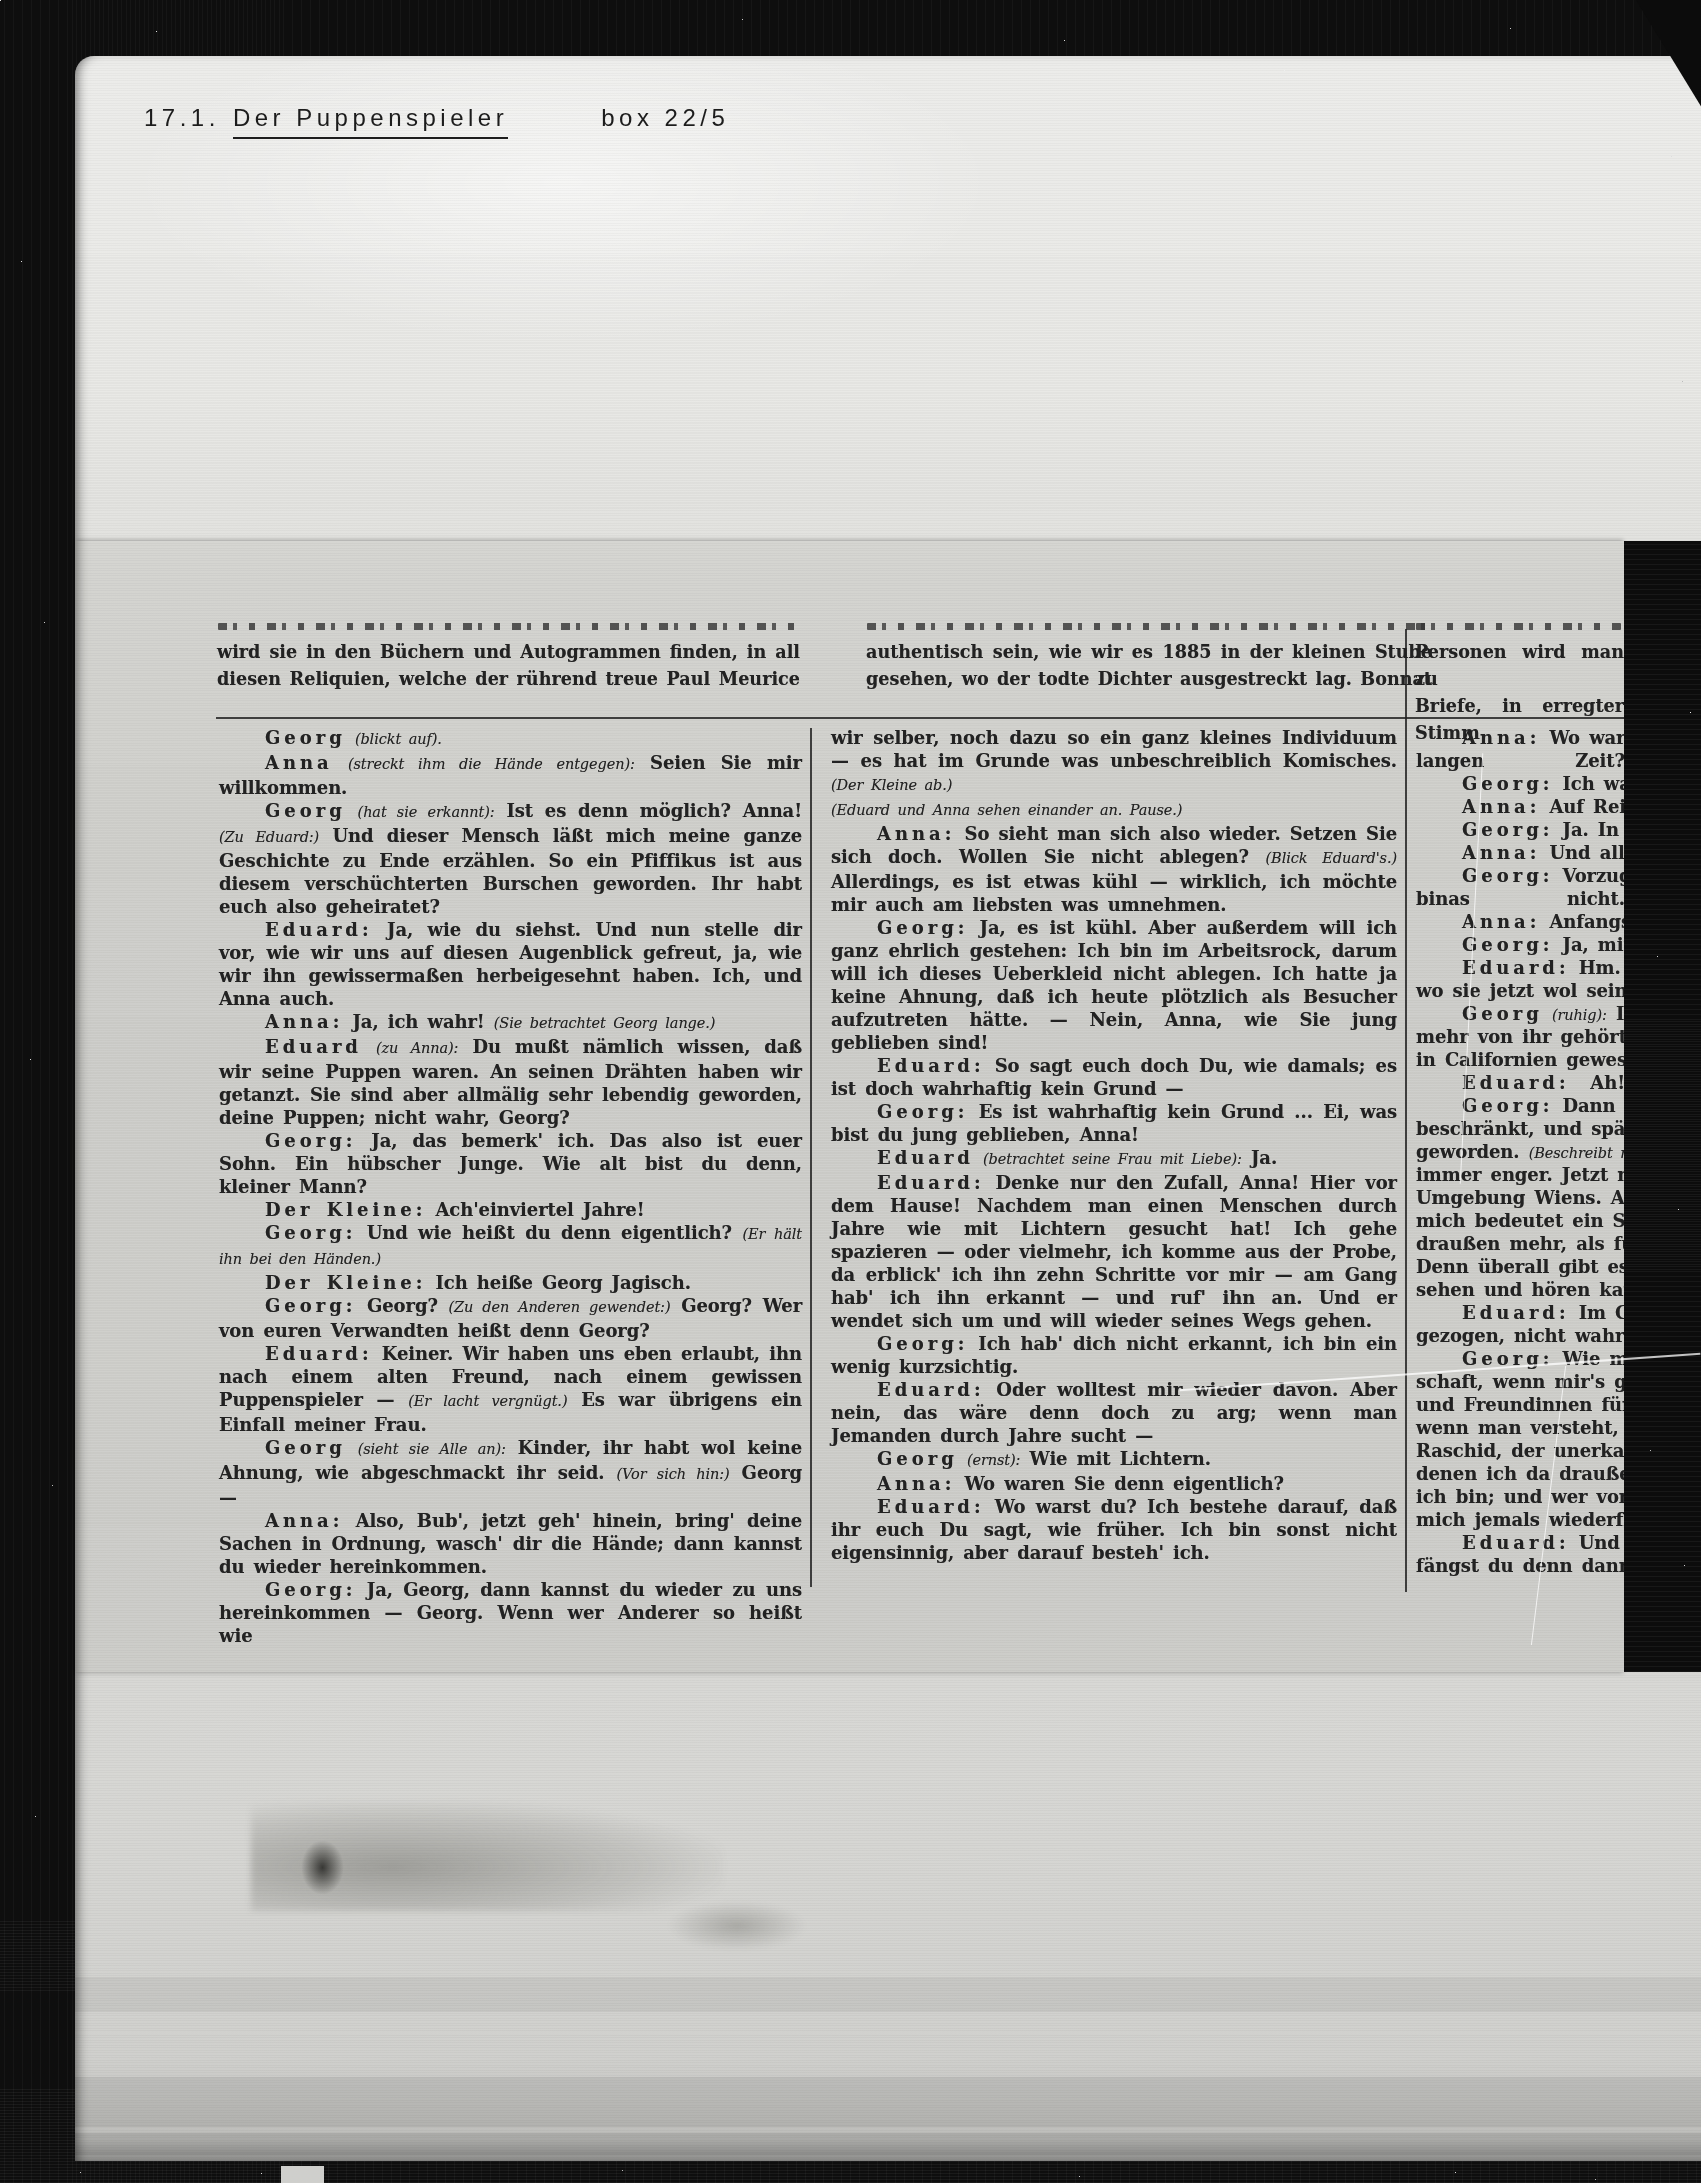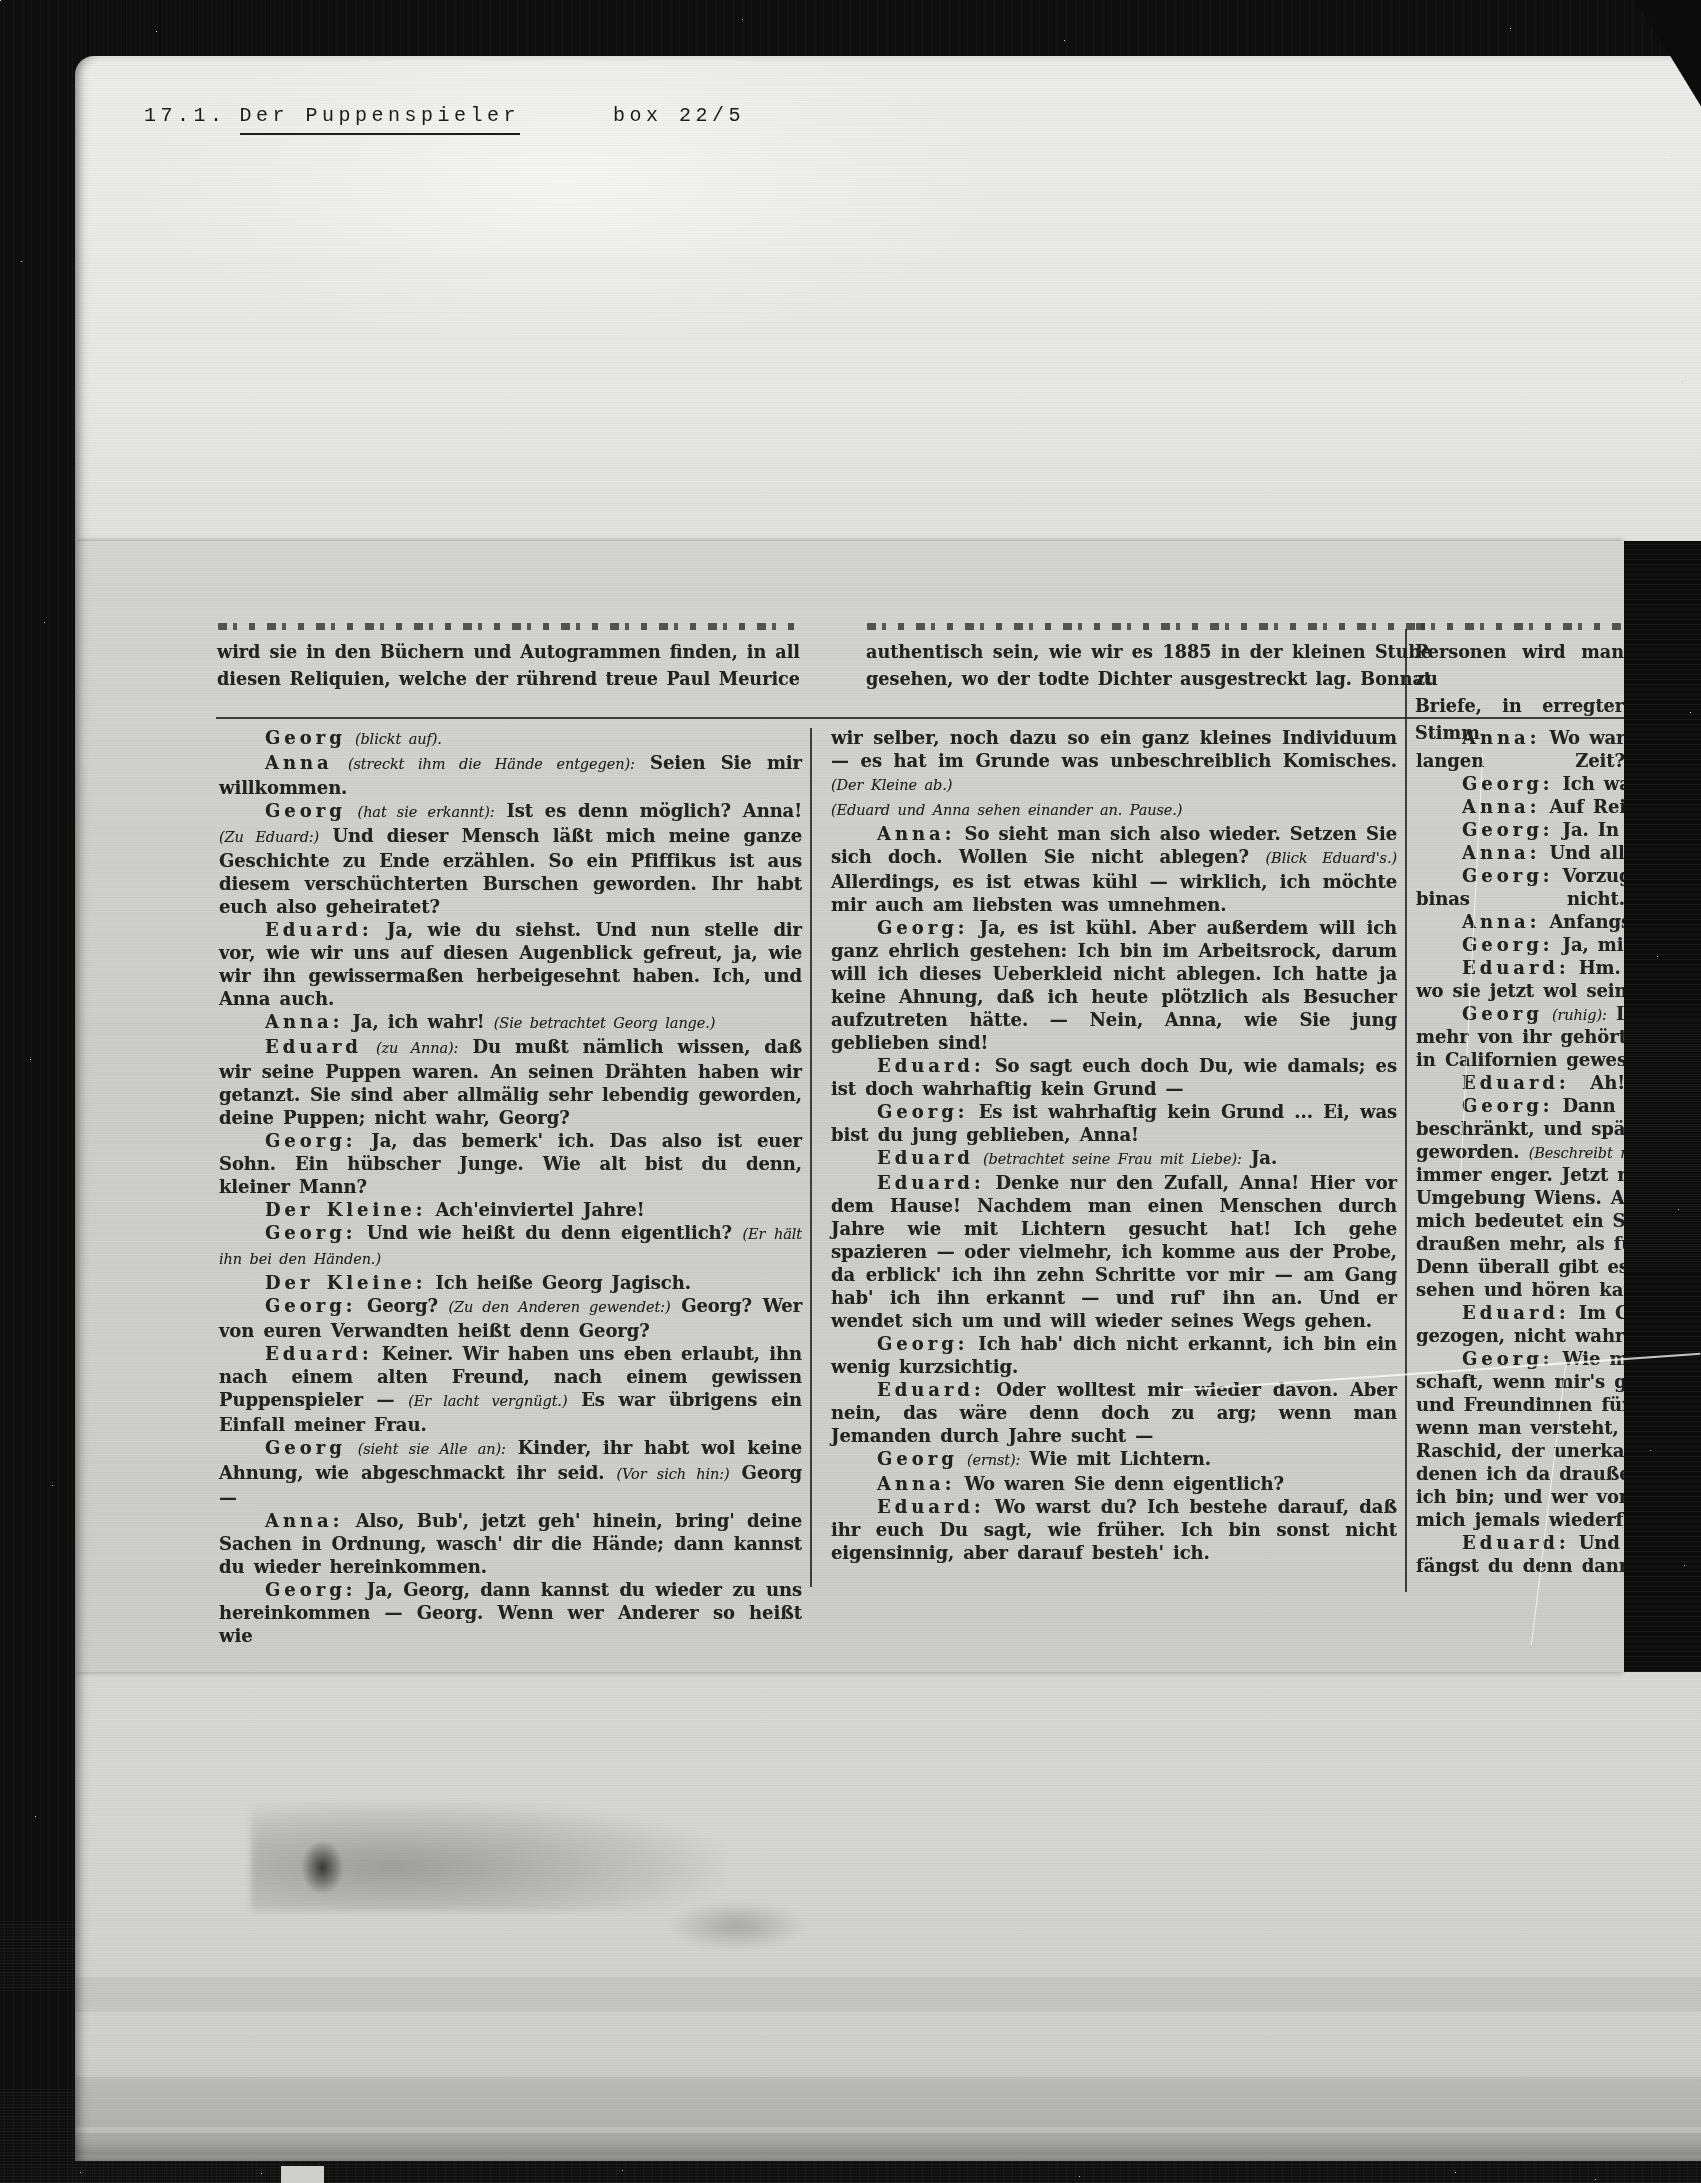--- a/index.html
+++ b/index.html
@@ -36,21 +36,21 @@
     background:rgba(104,104,96,0.10);
     box-shadow:0 -2.5px 4.5px -1.5px rgba(0,0,0,0.28), 0 2.5px 4.5px -1.5px rgba(0,0,0,0.22);}
   
   .black-strip{position:absolute;left:1624px;top:541px;width:77px;height:1131px;background:#0c0c0c;z-index:30;
     background-image:repeating-linear-gradient(0deg, rgba(255,255,255,0.05) 0 0.5px, transparent 0.5px 2.5px);}
   .corner-wedge{position:absolute;right:0;top:0;width:66px;height:108px;background:#0c0c0c;
     clip-path:polygon(0 0,100% 0,100% 100%);z-index:31;}
   .bottom-notch{position:absolute;left:281px;top:2166px;width:43px;height:17px;background:#cfcfcc;z-index:5;}
   
   .label-row{position:absolute;left:144px;top:104px;z-index:10;white-space:nowrap;
-    font-family:Liberation Mono, monospace;font-size:20px;letter-spacing:4.5px;color:#1c1c1c;}
+    font-family:Liberation Sans, sans-serif;font-size:24px;letter-spacing:4.5px;color:#1c1c1c;}
   .label-title{margin-left:13px;border-bottom:2.5px solid #1d1d1d;padding-bottom:6px;}
   .label-box{margin-left:93px;}
   
   .frag-col{position:absolute;top:623px;color:#222;font-weight:bold;z-index:2;}
   #frag1{left:217px;width:583px;}
   #frag2{left:830px;width:566px;margin-left:36px;}
   #frag3{left:1415px;width:209px;}
   .cutline{height:6.5px;margin:0 3px 8.5px 1px;opacity:.8;border-radius:1px;
     background:repeating-linear-gradient(90deg,#333 0 9px, transparent 9px 15px, #3a3a3a 15px 18.6px, transparent 18.6px 31px, #303030 31px 37px, transparent 37px 49px);}
   .fragline{font-size:17.6px;line-height:27px;text-align:justify;text-align-last:justify;

